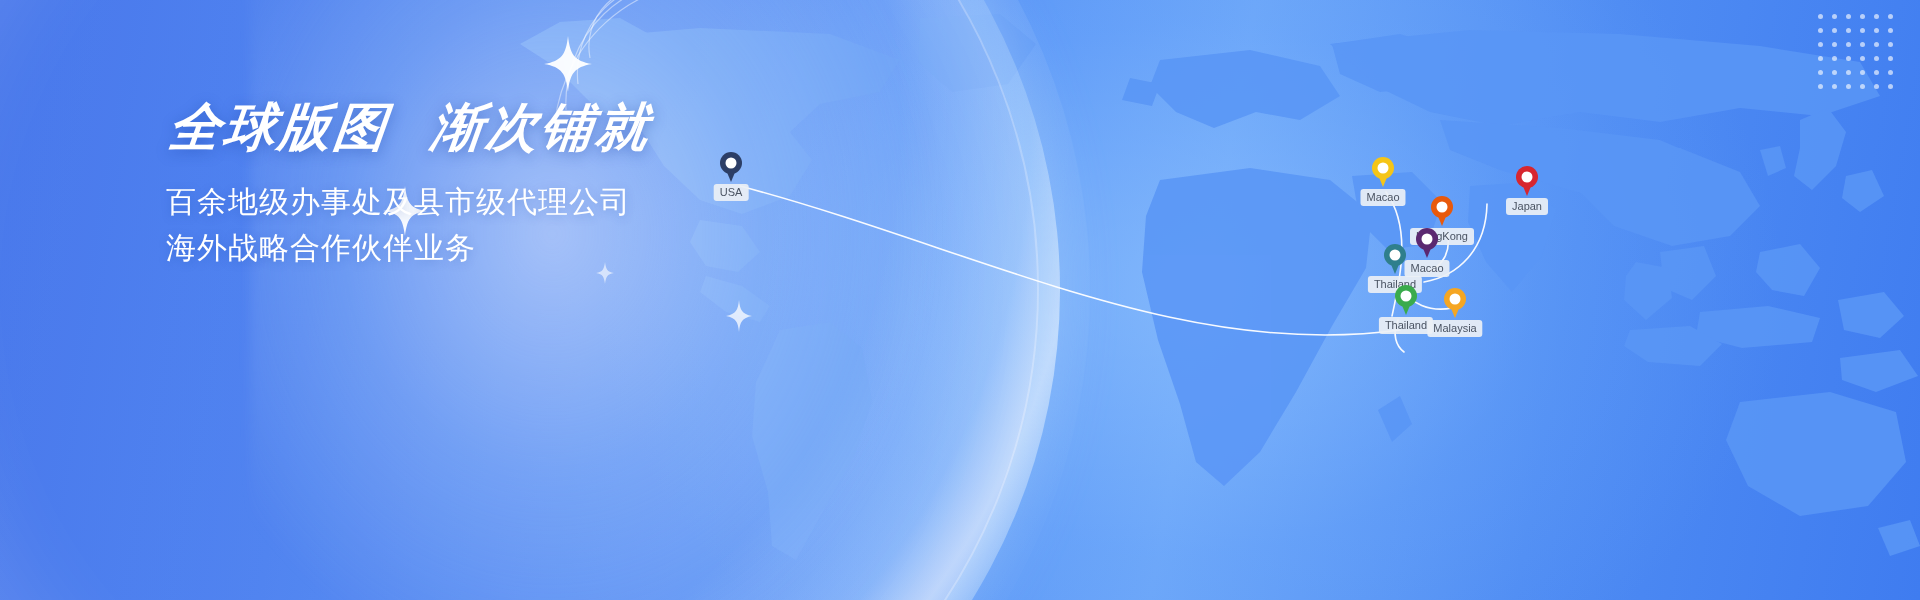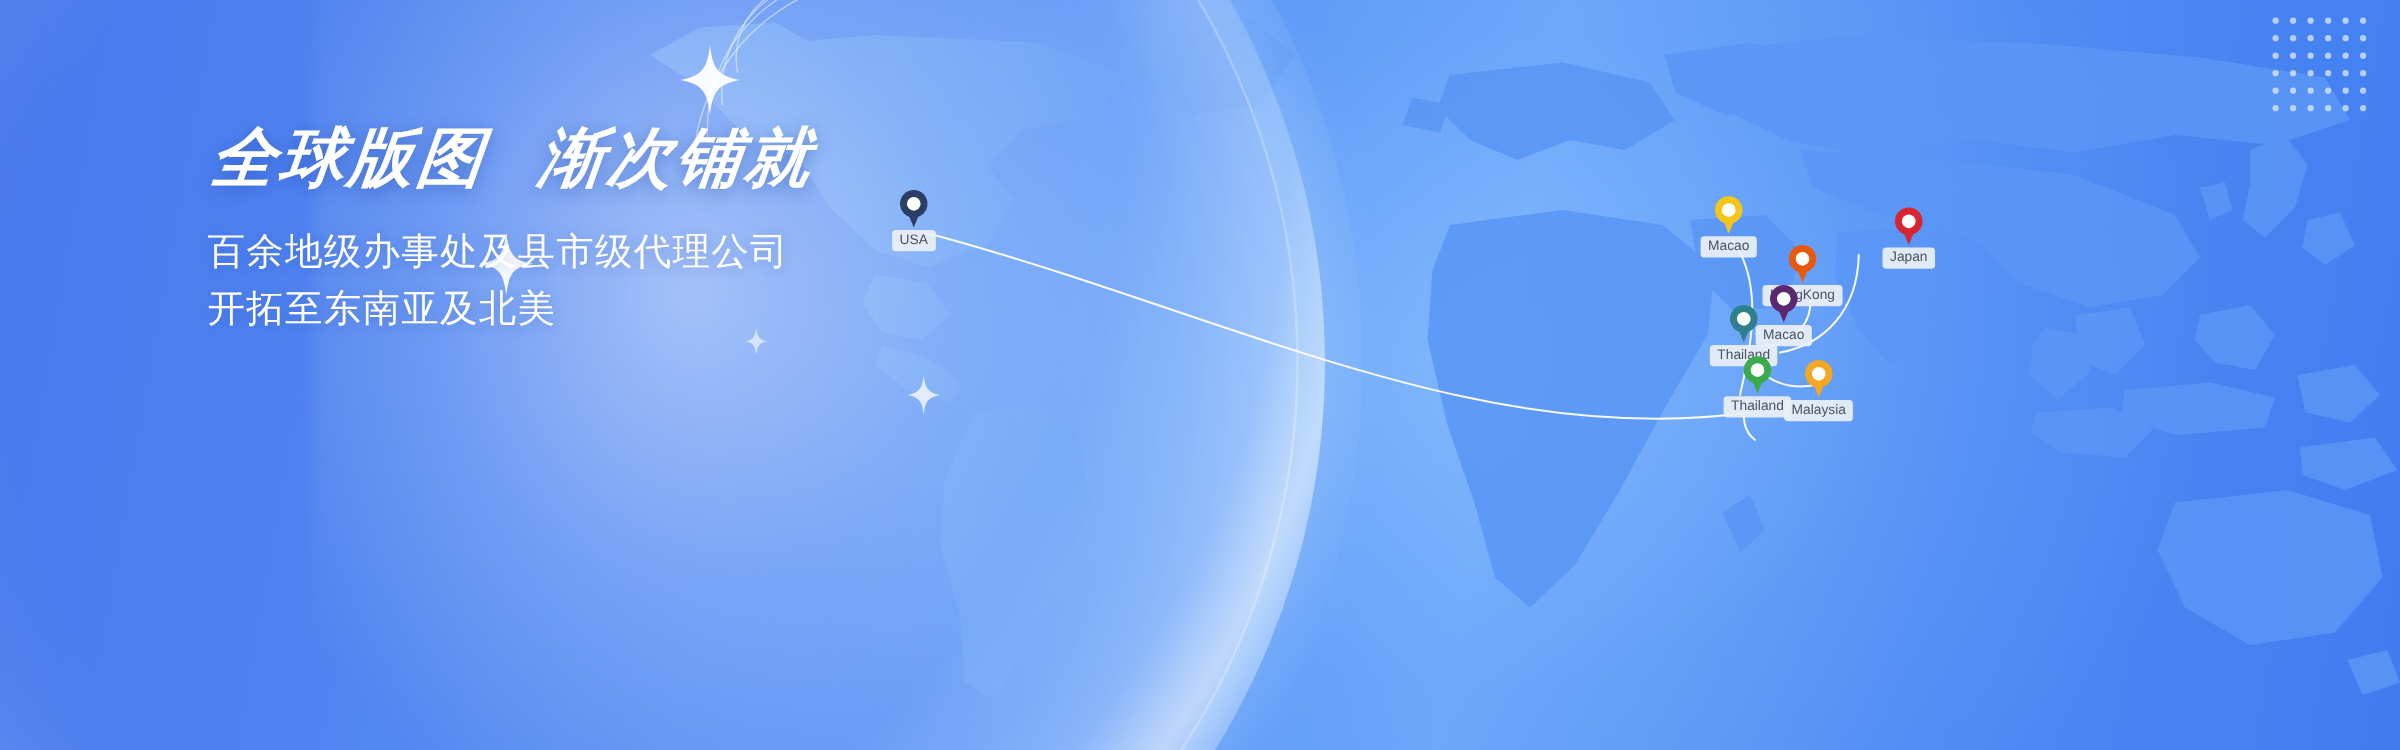--- a/index.html
+++ b/index.html
@@ -223,21 +223,21 @@
       <path d="M1396,282 C1410,306 1432,312 1452,308"></path>
 
       <path d="M1398,320 C1392,334 1396,346 1404,352"></path>
     </g>
   </svg>
 
   <div class="copy">
     <div class="title">全球版图  渐次铺就</div>
     <div class="sublist">
       <div class="subline">百余地级办事处及县市级代理公司</div>
-      <div class="subline">开拓至东南亚及北美</div>
+      <div class="subline">海外战略合作伙伴业务</div>
     </div>
   </div>
 
   <div id="markers">
       <div class="marker" style="left: 731px; top: 182px;">
         <div class="pin">
           <div class="body" style="background: rgb(44, 62, 102);"></div>
           <div class="tail" style="border-top: 17px solid rgb(44, 62, 102);"></div>
           <div class="hole"></div>
         </div>

